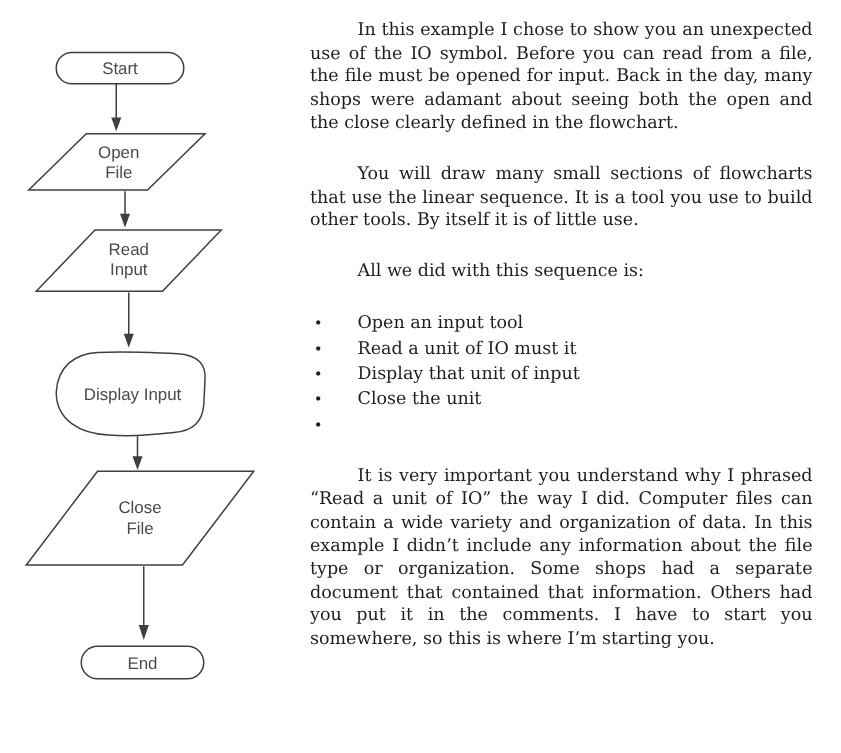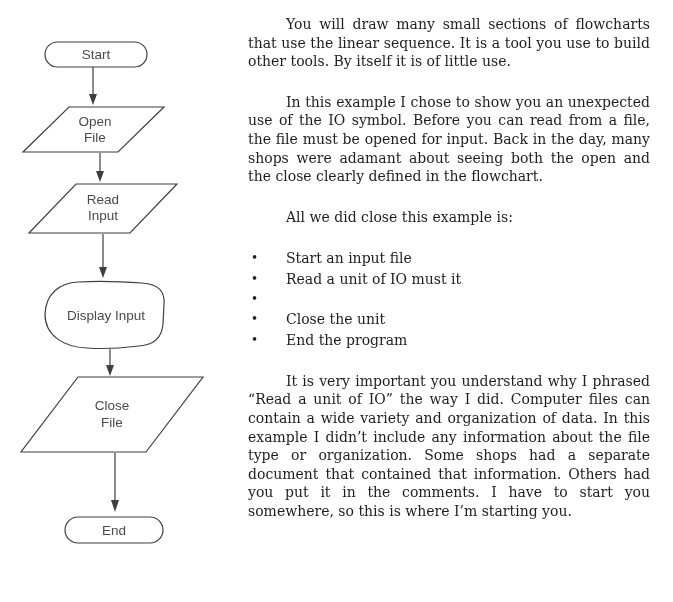--- a/index.html
+++ b/index.html
@@ -101,43 +101,43 @@
 
   <line class="fc-line" x1="115" y1="453" x2="115" y2="501"></line>
   <polygon class="fc-head" points="111,500 119,500 115,512"></polygon>
 
   <rect class="fc-shape" x="65" y="517" width="98" height="26" rx="13" ry="13"></rect>
   <text class="fc-label" x="114" y="535">End</text>
 </svg>
 
 <div class="text-col">
 
+  <p class="para">In this example I chose to show you an unexpected use of the IO symbol.  Before you can read from a file, the file must be opened for input.  Back in the day, many shops were adamant about seeing both the open and the close clearly defined in the flowchart.</p>
+
   <p class="para">You will draw many small sections of flowcharts that use the linear sequence.  It is a tool you use to build other tools.  By itself it is of little use.</p>
 
-  <p class="para">In this example I chose to show you an unexpected use of the IO symbol.  Before you can read from a file, the file must be opened for input.  Back in the day, many shops were adamant about seeing both the open and the close clearly defined in the flowchart.</p>
-
-  <p class="para">All we did close this example is:</p>
+  <p class="para">All we did with this sequence is:</p>
 
   <ul class="bullet-list">
     <li class="bullet-row">
       <span class="bullet-dot">•</span>
-      <span>Start an input file</span>
+      <span>Open an input tool</span>
     </li>
     <li class="bullet-row">
       <span class="bullet-dot">•</span>
       <span>Read a unit of IO must it</span>
     </li>
     <li class="bullet-row">
       <span class="bullet-dot">•</span>
+      <span>Display that unit of input</span>
     </li>
     <li class="bullet-row">
       <span class="bullet-dot">•</span>
       <span>Close the unit</span>
     </li>
     <li class="bullet-row">
       <span class="bullet-dot">•</span>
-      <span>End the program</span>
     </li>
   </ul>
 
   <p class="para">It is very important you understand why I phrased “Read a unit of IO” the way I did.  Computer files can contain a wide variety and organization of data.  In this example I didn’t include any information about the file type or organization.  Some shops had a separate document that contained that information.  Others had you put it in the comments.  I have to start you somewhere, so this is where I’m starting you.</p>
 
 </div>
 
 </body></html>

